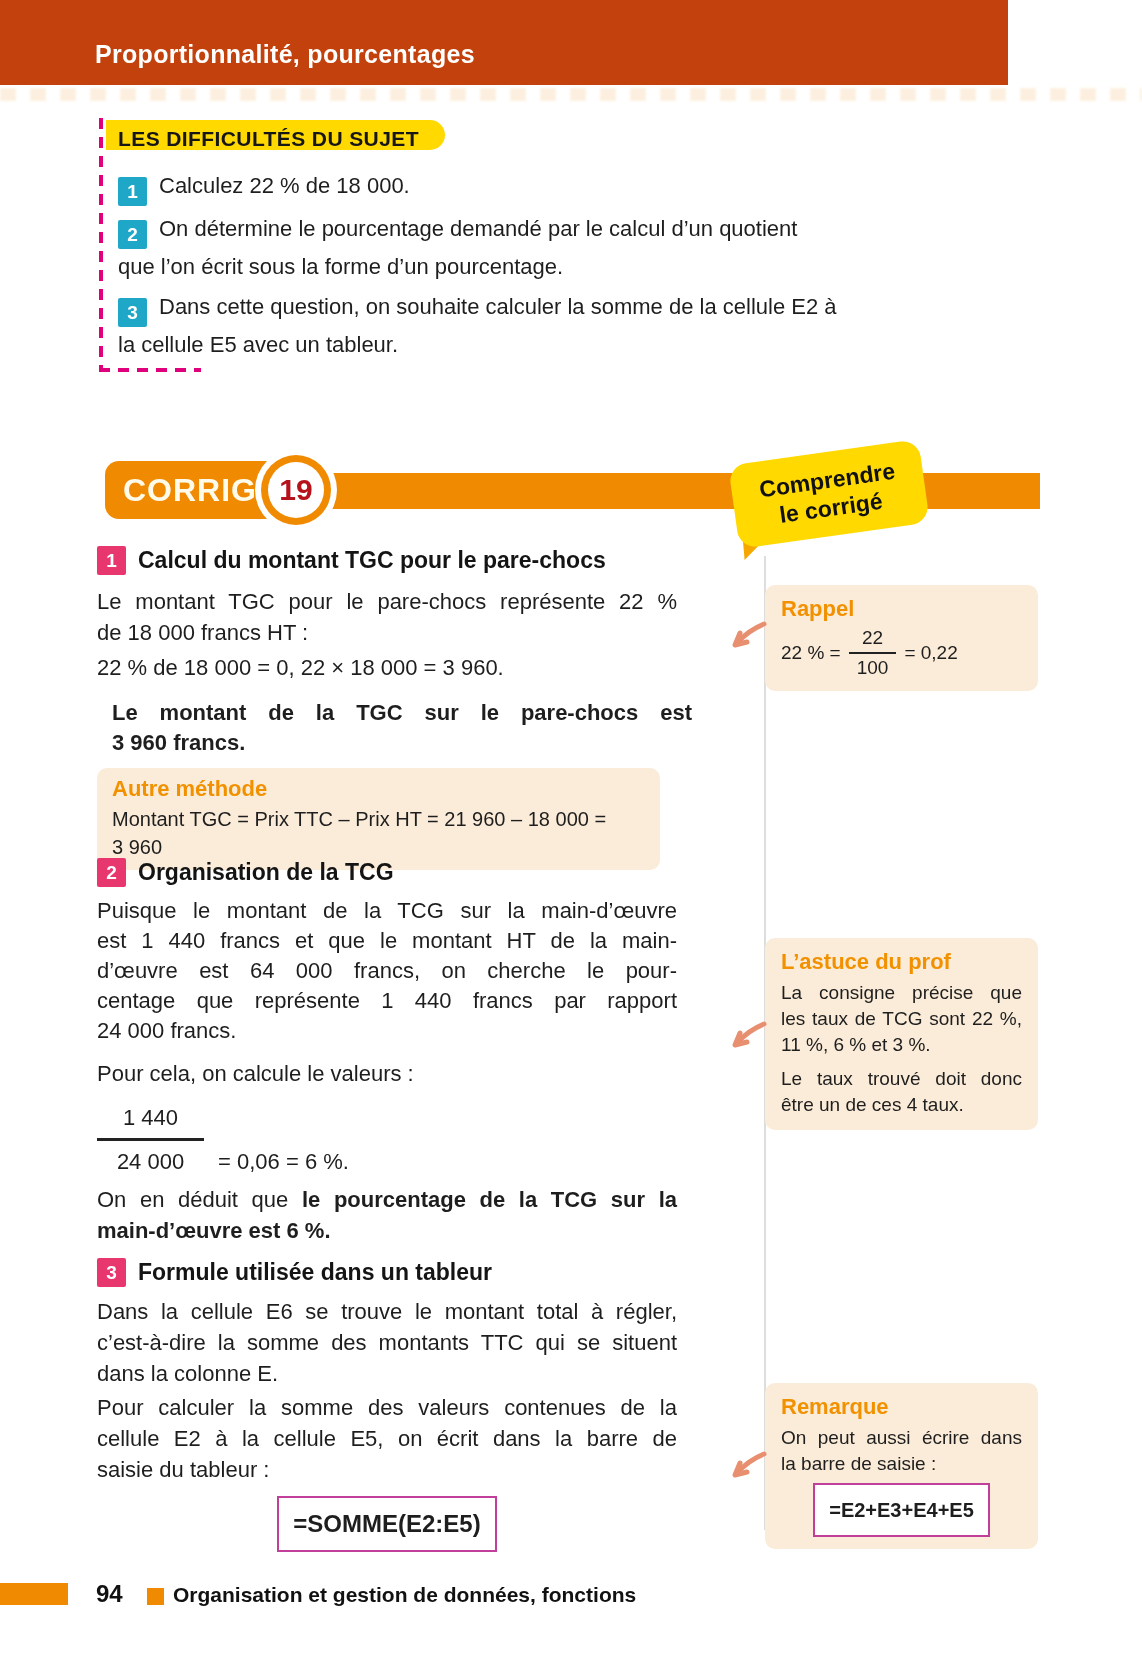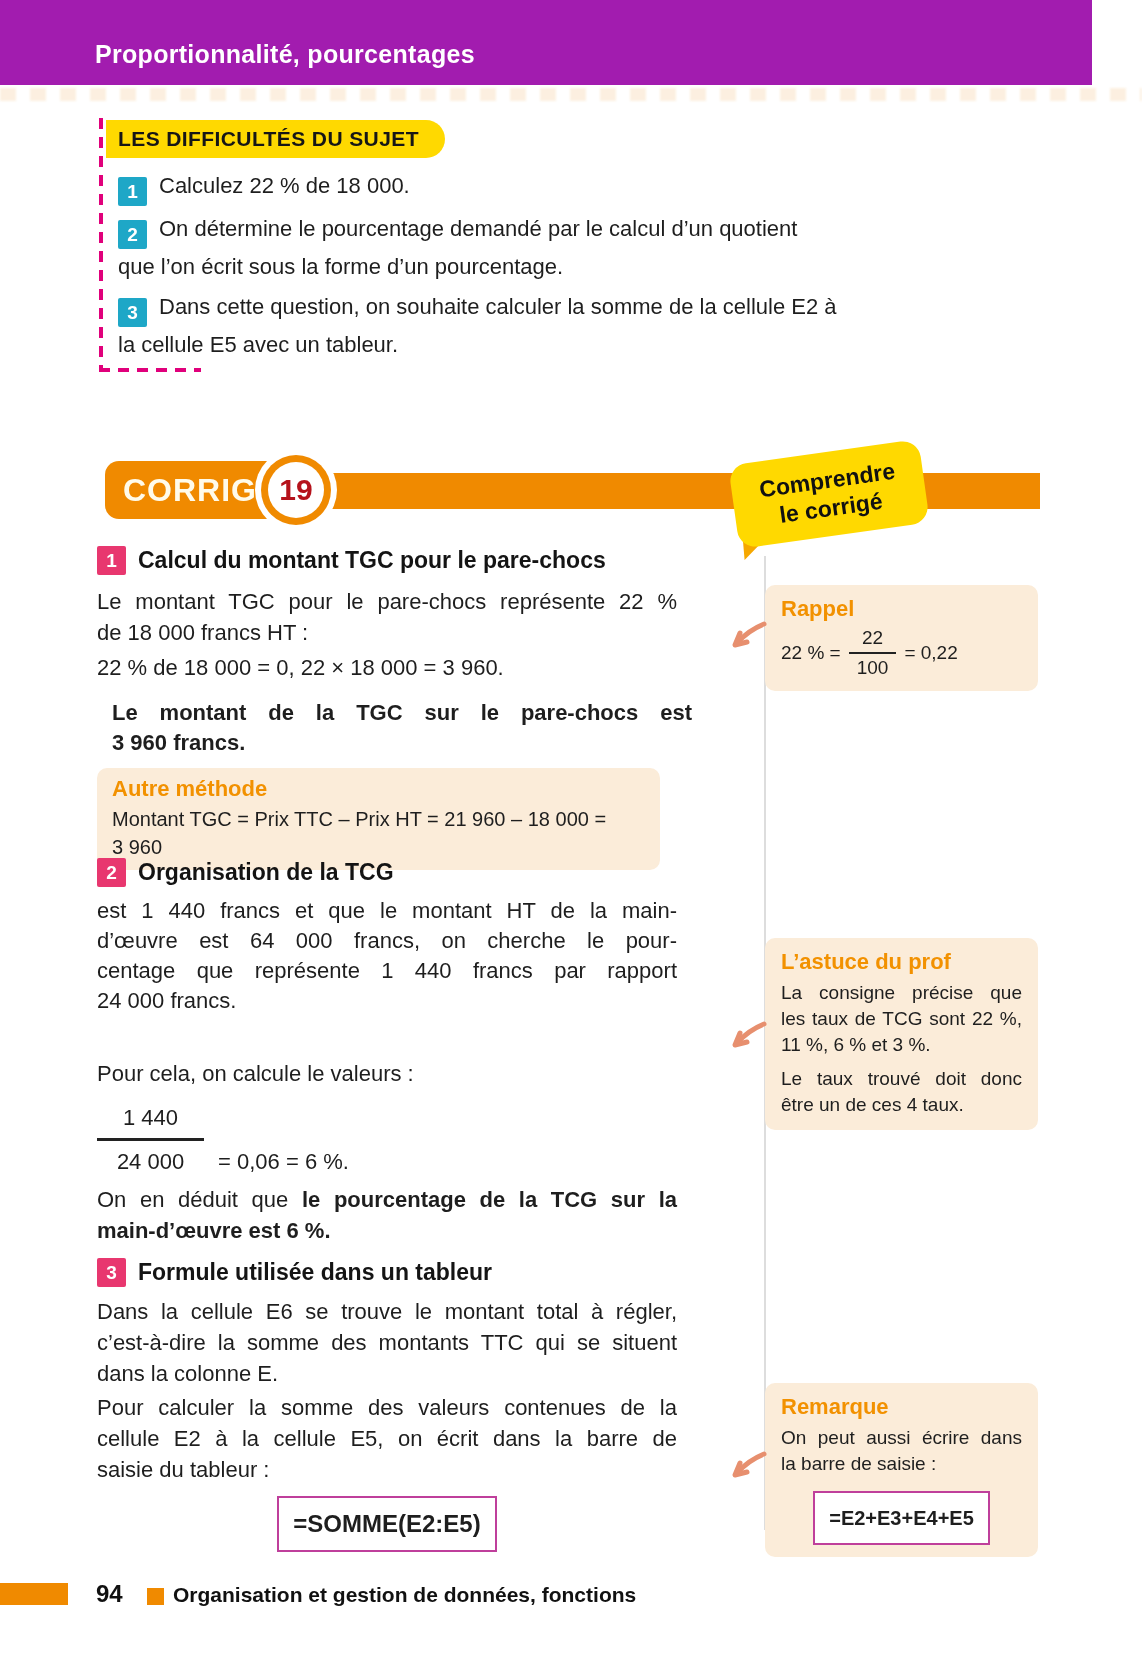--- a/index.html
+++ b/index.html
@@ -1,30 +1,30 @@
 <!DOCTYPE html>
 <html><head>
 <meta charset="utf-8">
 <style>
   html,body{margin:0;padding:0;background:#ffffff;}
   #page{position:relative;width:1142px;height:1654px;background:#ffffff;overflow:hidden;
         font-family:"Liberation Sans",sans-serif;color:#1e1e1e;}
 
   
-  .header-bar{position:absolute;left:0;top:0;width:1092px;height:85px;background:#a21caf;}
+  .header-bar{position:absolute;left:0;top:0;width:1008px;height:85px;background:#c2410c;}
   .header-title{position:absolute;left:95px;top:40px;font-size:25px;font-weight:bold;color:#ffffff;letter-spacing:.3px;}
   .ghost-strip{position:absolute;left:0;top:88px;width:1142px;height:13px;opacity:.5;filter:blur(1px);
       background:repeating-linear-gradient(90deg,rgba(240,170,80,.35) 0 16px,rgba(255,255,255,0) 16px 30px);}
 
   
   .dash-v{position:absolute;left:99px;top:118px;width:4px;height:254px;
       background:repeating-linear-gradient(180deg,#e0007b 0 11px,transparent 11px 19px);}
   .dash-h{position:absolute;left:99px;top:368px;width:102px;height:4px;
       background:repeating-linear-gradient(90deg,#e0007b 0 11px,transparent 11px 19px);}
-  .diff-badge{position:absolute;left:106px;top:120px;height:38px;line-height:38px;background:#ffd900;
+  .diff-badge{position:absolute;left:106px;top:120px;height:30px;line-height:38px;background:#ffd900;
       border-radius:0 19px 19px 0;padding:0 26px 0 12px;font-size:21px;font-weight:bold;color:#161616;letter-spacing:.4px;}
   .diff-items{position:absolute;left:118px;top:168px;width:810px;font-size:22px;line-height:35px;}
   .diff-item{margin:0 0 5px 0;}
   .sq{display:inline-flex;align-items:center;justify-content:center;width:29px;height:29px;border-radius:2px;
       color:#ffffff;font-weight:bold;font-size:19px;margin-right:12px;vertical-align:-5px;}
   .sq-cyan{background:#1ea7c7;}
   .sq-pink{background:#e8376f;}
 
   
   .corrige-bar{position:absolute;left:110px;top:473px;width:930px;height:36px;background:#f08a00;}
@@ -142,20 +142,21 @@
     <div class="side-title" style="margin-bottom:4px;">Autre méthode</div>
     <div style="font-size:20px;line-height:28px;">Montant TGC = Prix TTC – Prix HT = 21&nbsp;960 – 18&nbsp;000 = 3&nbsp;960</div>
   </div>
 
   <div class="abs main-w sec-head" style="top:858px;">
     <span class="sq sq-pink">2</span>
     <span>Organisation de la TCG</span>
   </div>
 
   <div class="abs main-w body-t" style="top:896px;line-height:30px;">
+    <span class="jline">Puisque le montant de la TCG sur la main-d’œuvre</span>
     <span class="jline">est 1&nbsp;440&nbsp;francs et que le montant HT de la main-</span>
     <span class="jline">d’œuvre est 64&nbsp;000&nbsp;francs, on cherche le pour-</span>
     <span class="jline">centage que représente 1&nbsp;440&nbsp;francs par rapport</span>
     <span class="jlast">24&nbsp;000 francs.</span>
   </div>
 
   <div class="abs main-w body-t" style="top:1058px;">Pour cela, on calcule le valeurs :</div>
 
   <div class="abs main-w frac-row body-t" style="top:1102px;align-items:flex-end;">
     <span class="frac">
@@ -215,21 +216,21 @@
       <span class="jlast">être un de ces 4 taux.</span>
     </div>
   </div>
 
   <div class="side-box" style="top:1383px;">
     <div class="side-title">Remarque</div>
     <div>
       <span class="jline">On peut aussi écrire dans</span>
       <span class="jlast">la barre de saisie :</span>
     </div>
-    <div style="text-align:center;margin-top:14px;">
+    <div style="text-align:center;margin-top:6px;">
       <span class="formula-outline" style="font-size:20px;">=E2+E3+E4+E5</span>
     </div>
   </div>
 
   <svg class="arrow" style="left:728px;top:616px;" viewBox="0 0 40 36">
     <path d="M36 8 C26 12, 17 18, 9 27" fill="none" stroke="#e78f6e" stroke-width="5" stroke-linecap="round"></path>
     <path d="M19 26 L7 29 L12 17" fill="none" stroke="#e78f6e" stroke-width="5" stroke-linecap="round" stroke-linejoin="round"></path>
   </svg>
   <svg class="arrow" style="left:728px;top:1016px;" viewBox="0 0 40 36">
     <path d="M36 8 C26 12, 17 18, 9 27" fill="none" stroke="#e78f6e" stroke-width="5" stroke-linecap="round"></path>

